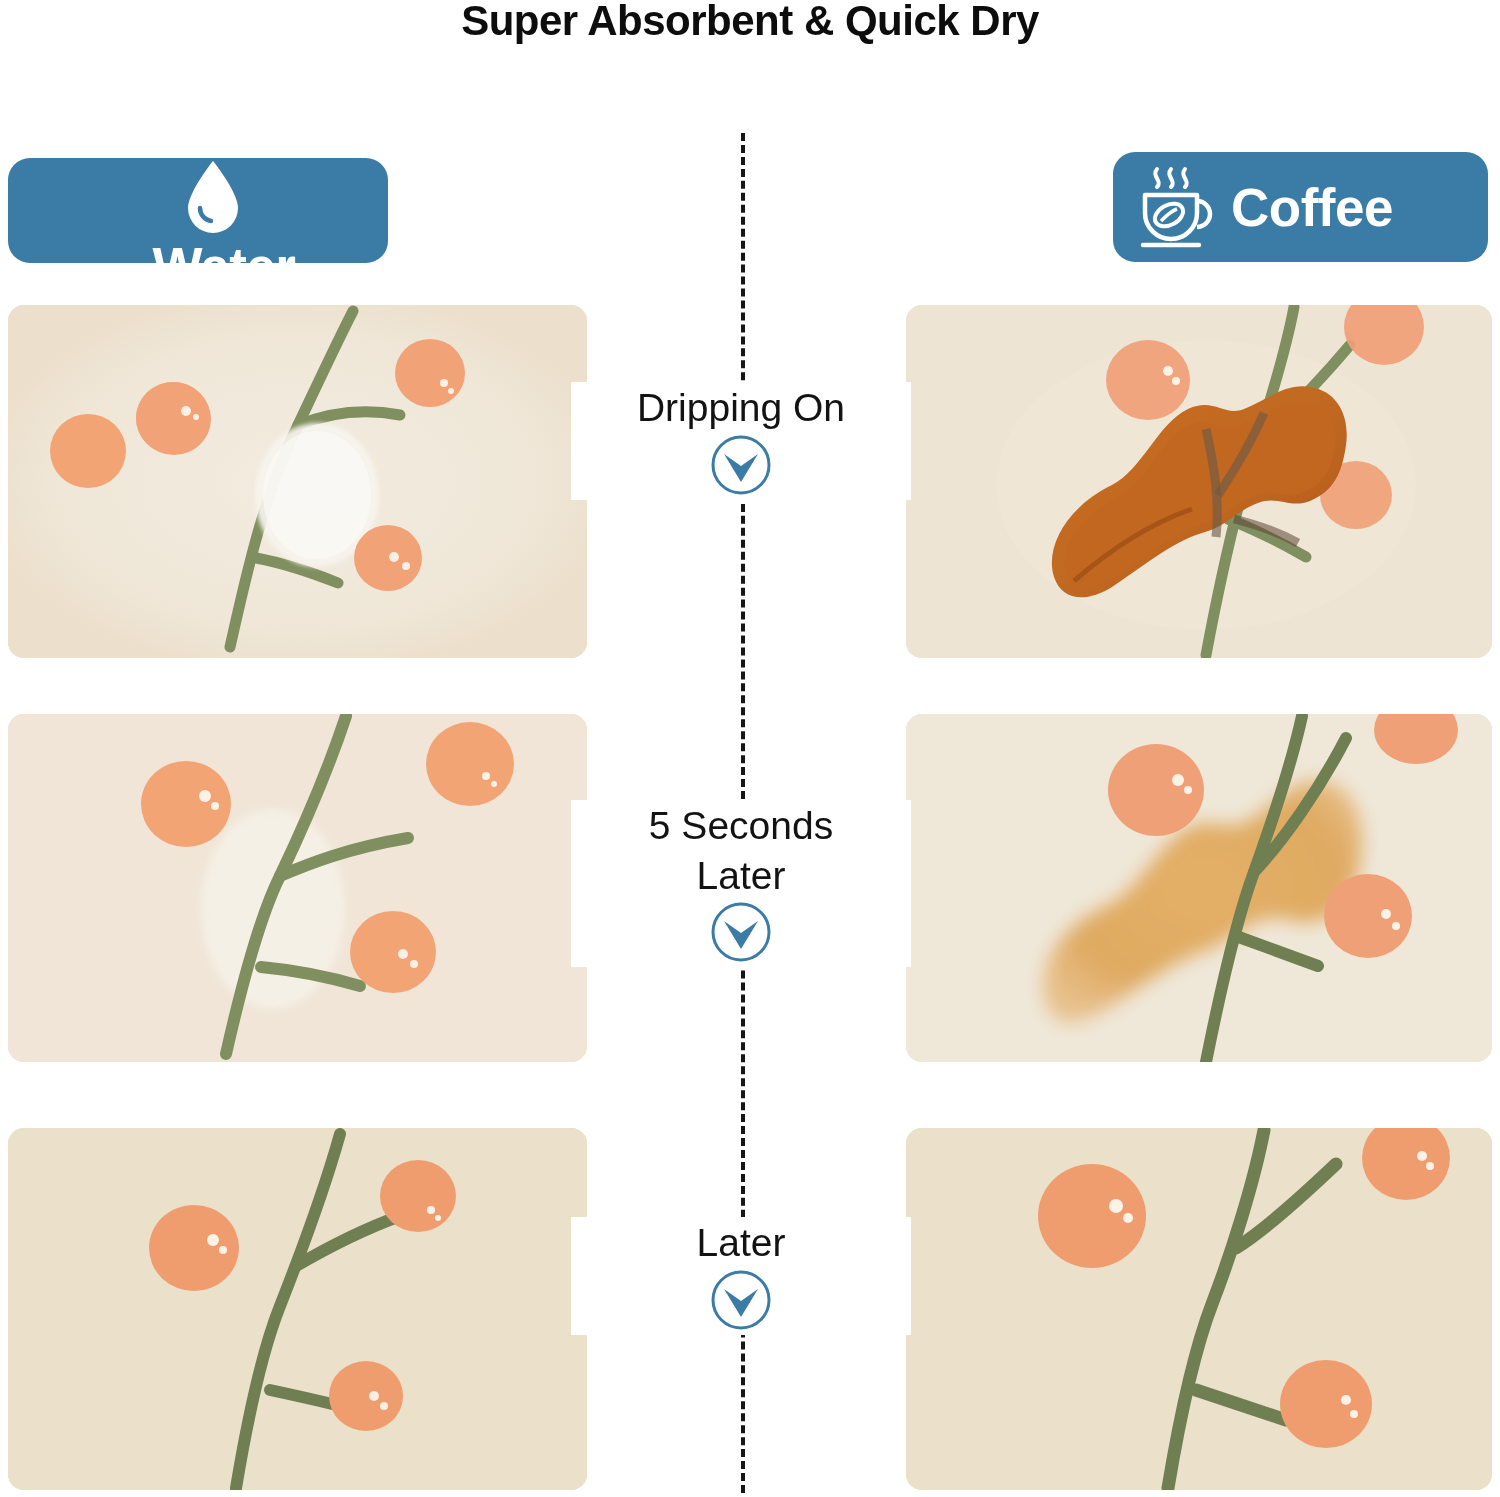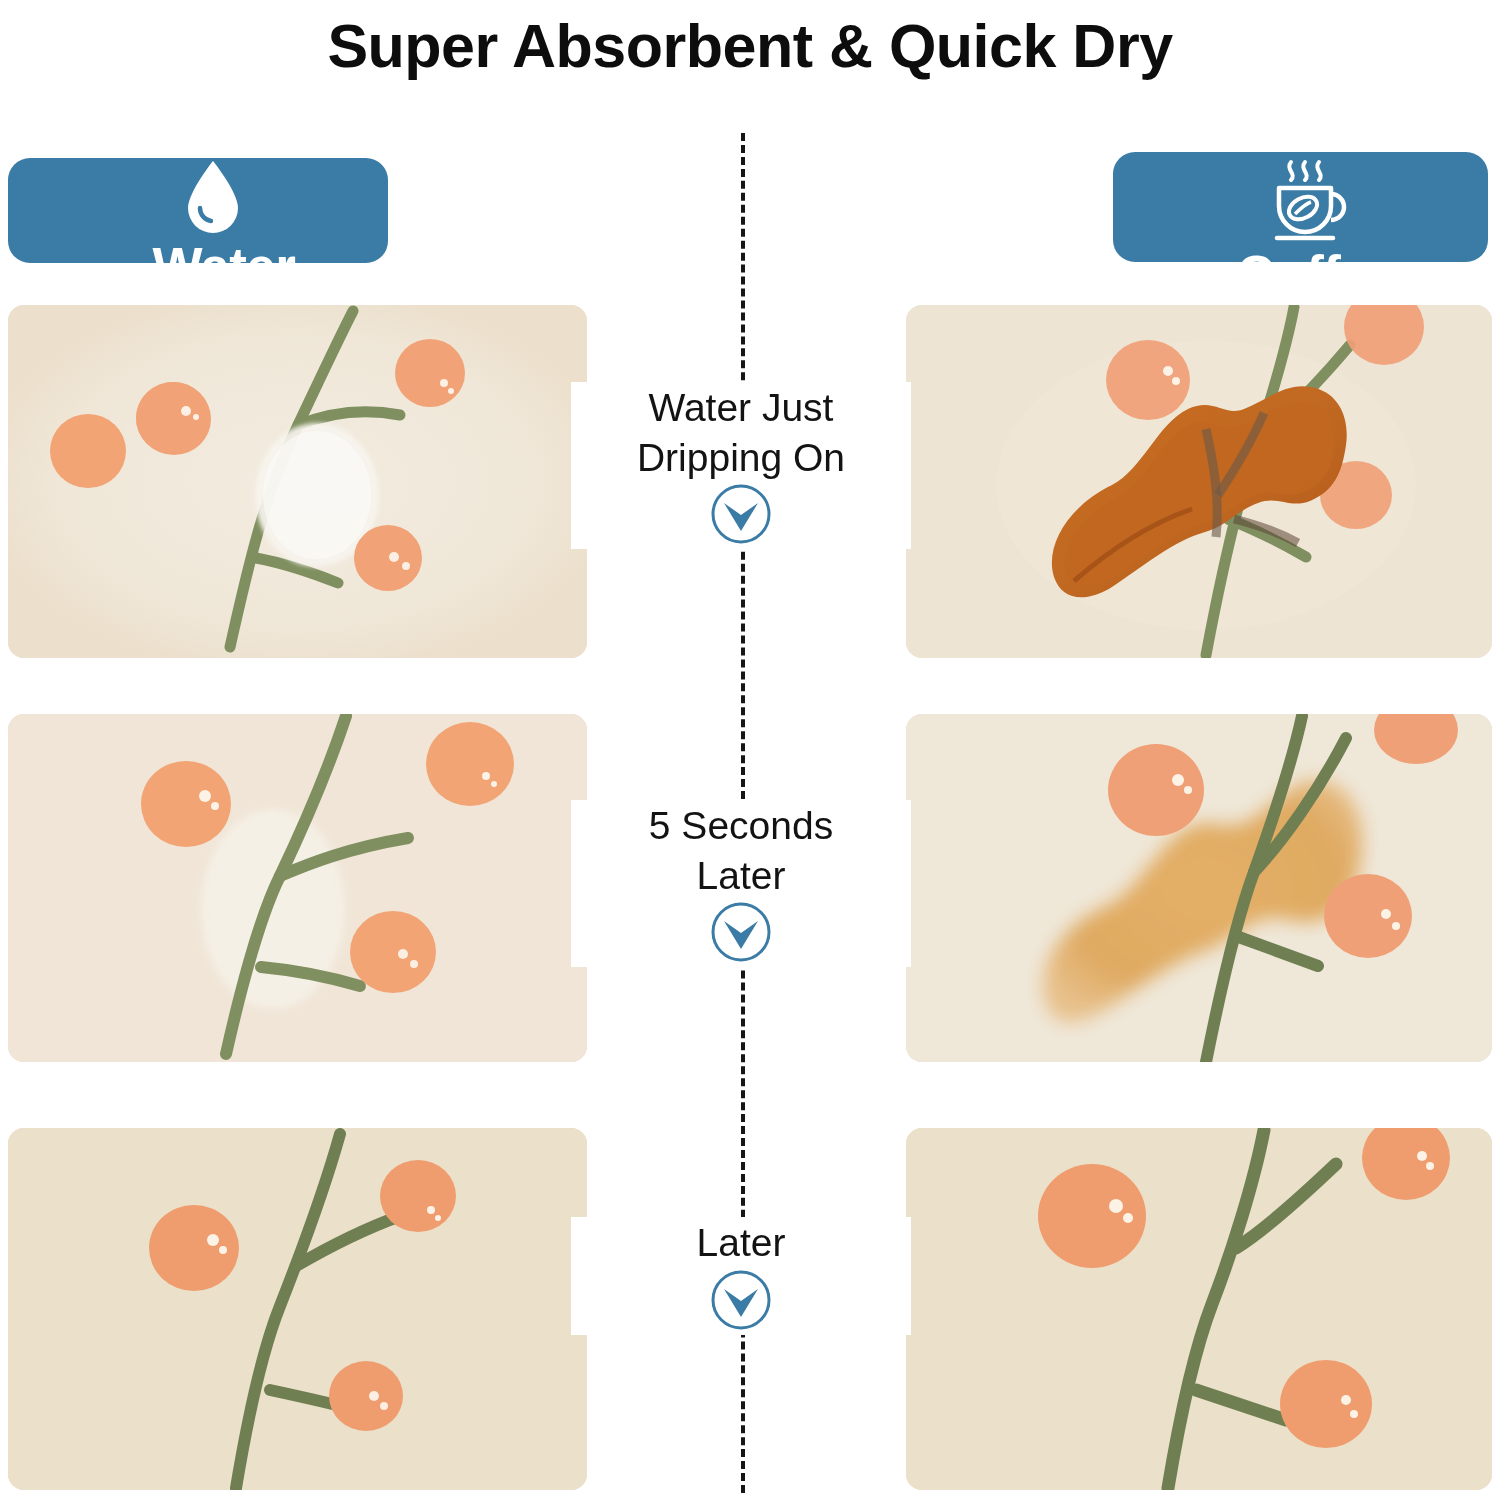--- a/index.html
+++ b/index.html
@@ -5,23 +5,23 @@
   html,body{margin:0;padding:0;}
   body{
     width:1500px;height:1497px;
     background:#ffffff;
     font-family:"Liberation Sans",sans-serif;
     position:relative;overflow:hidden;
   }
 
   
   #title{
-    position:absolute;left:0;top:16px;width:1500px;
+    position:absolute;left:0;top:0;width:1500px;
     text-align:center;
-    font-size:61px;font-weight:bold;color:#0d0d0d;
+    font-size:42px;font-weight:bold;color:#0d0d0d;
     letter-spacing:-0.5px;
     line-height:1.0;
     white-space:nowrap;
   }
 
   
   .badge{
     position:absolute;
     background:#3a7ca5;
     border-radius:22px;
@@ -29,21 +29,21 @@
     box-sizing:border-box;
   }
   .badge-label{
     color:#ffffff;font-weight:bold;
     font-size:53px;letter-spacing:-0.5px;
     line-height:1;
     white-space:nowrap;
   }
   #badge-water{left:8px;top:158px;width:380px;height:105px;padding-left:30px;flex-direction:column;}
   #badge-water .badge-label{margin-left:22px;}
-  #badge-coffee{left:1113px;top:152px;width:375px;height:110px;padding-left:24px;flex-direction:column;}
+  #badge-coffee{left:1113px;top:152px;width:375px;height:110px;padding-left:24px;}
   #badge-coffee .badge-label{margin-left:10px;}
   .badge-icon{flex:0 0 auto;display:block;}
 
   
   #divider{
     position:absolute;left:741px;top:133px;
     width:0;height:1360px;
     border-left:4px dashed #161616;
   }
 
@@ -288,21 +288,20 @@
     <ellipse cx="500" cy="30" rx="44" ry="42" fill="#ef9d6e"></ellipse>
     <circle cx="516" cy="28" r="5" fill="#fdf2e6"></circle>
     <circle cx="524" cy="38" r="4" fill="#fdf2e6"></circle>
     <ellipse cx="420" cy="276" rx="46" ry="44" fill="#ef9d6e"></ellipse>
     <circle cx="440" cy="272" r="5" fill="#fdf2e6"></circle>
     <circle cx="448" cy="286" r="4" fill="#fdf2e6"></circle>
   </svg>
 </div>
 
 <div class="step" id="step-1">
-  <div class="step-text">Water Just</div>
   <div class="step-text">Dripping On</div>
   <svg class="step-arrow" viewBox="0 0 62 62">
     <circle cx="31" cy="31" r="28" fill="none" stroke="#3a7ca5" stroke-width="3"></circle>
     <path d="M14 20 L31 32 L48 20 L31 48 Z" fill="#3a7ca5"></path>
   </svg>
 </div>
 
 <div class="step" id="step-2">
   <div class="step-text">5 Seconds</div>
   <div class="step-text">Later</div>

